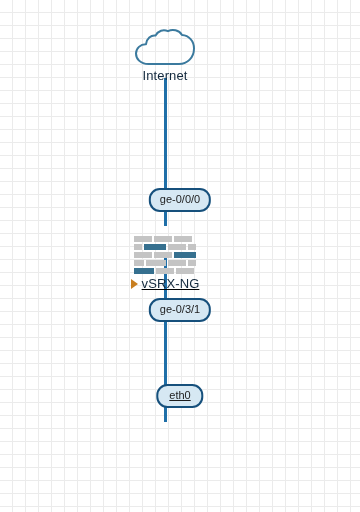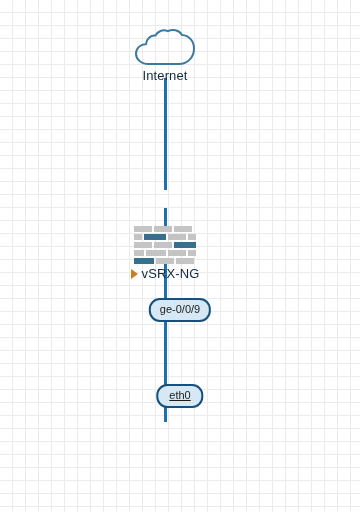--- a/index.html
+++ b/index.html
@@ -82,21 +82,21 @@
     padding: 4px 9px 5px 9px;
     white-space: nowrap;
     box-sizing: border-box;
     z-index: 5;
   }
   .port-a { top: 188px; }
   .port-b { top: 298px; }
   .port-c { top: 384px; padding-left: 11px; padding-right: 11px; text-decoration: underline; }
 
   
-  .fw-wrap { top: 226px; }
+  .fw-wrap { top: 236px; text-decoration: underline; }
   .bricks {
     width: 62px;
     display: flex;
     flex-direction: column;
     gap: 2px;
   }
   .brow { display: flex; gap: 2px; height: 6px; }
   .brick {
     background: #c4c4c4;
     height: 6px;
@@ -128,20 +128,21 @@
                  C38.5 0.8 45 2 48 7
                  C55 7.5 60 13 60 20.5
                  C60 29.5 53.5 36 45 36 Z" fill="none" stroke="#3b7a9e" stroke-width="2" stroke-linejoin="round"></path>
       </svg>
     </span>
     <span class="node-label">
       <span>Internet</span>
     </span>
   </div>
 
+  <div class="port port-a">ge-0/0/0</div>
 
   <div class="node fw-wrap">
     <span class="bricks">
       <span class="brow">
         <span class="brick" style="width:18px"></span>
         <span class="brick" style="width:18px"></span>
         <span class="brick" style="width:18px"></span>
       </span>
       <span class="brow">
         <span class="brick" style="width:8px"></span>
@@ -165,18 +166,18 @@
         <span class="brick" style="width:18px"></span>
         <span class="brick" style="width:18px"></span>
       </span>
     </span>
     <span class="node-label">
       <span class="tri"></span>
       <span>vSRX-NG</span>
     </span>
   </div>
 
-  <div class="port port-b">ge-0/0/9</div>
+  <div class="port port-b">ge-0/3/1</div>
 
   <div class="port port-c">eth0</div>
 
 
 </div>
 
 </body></html>

